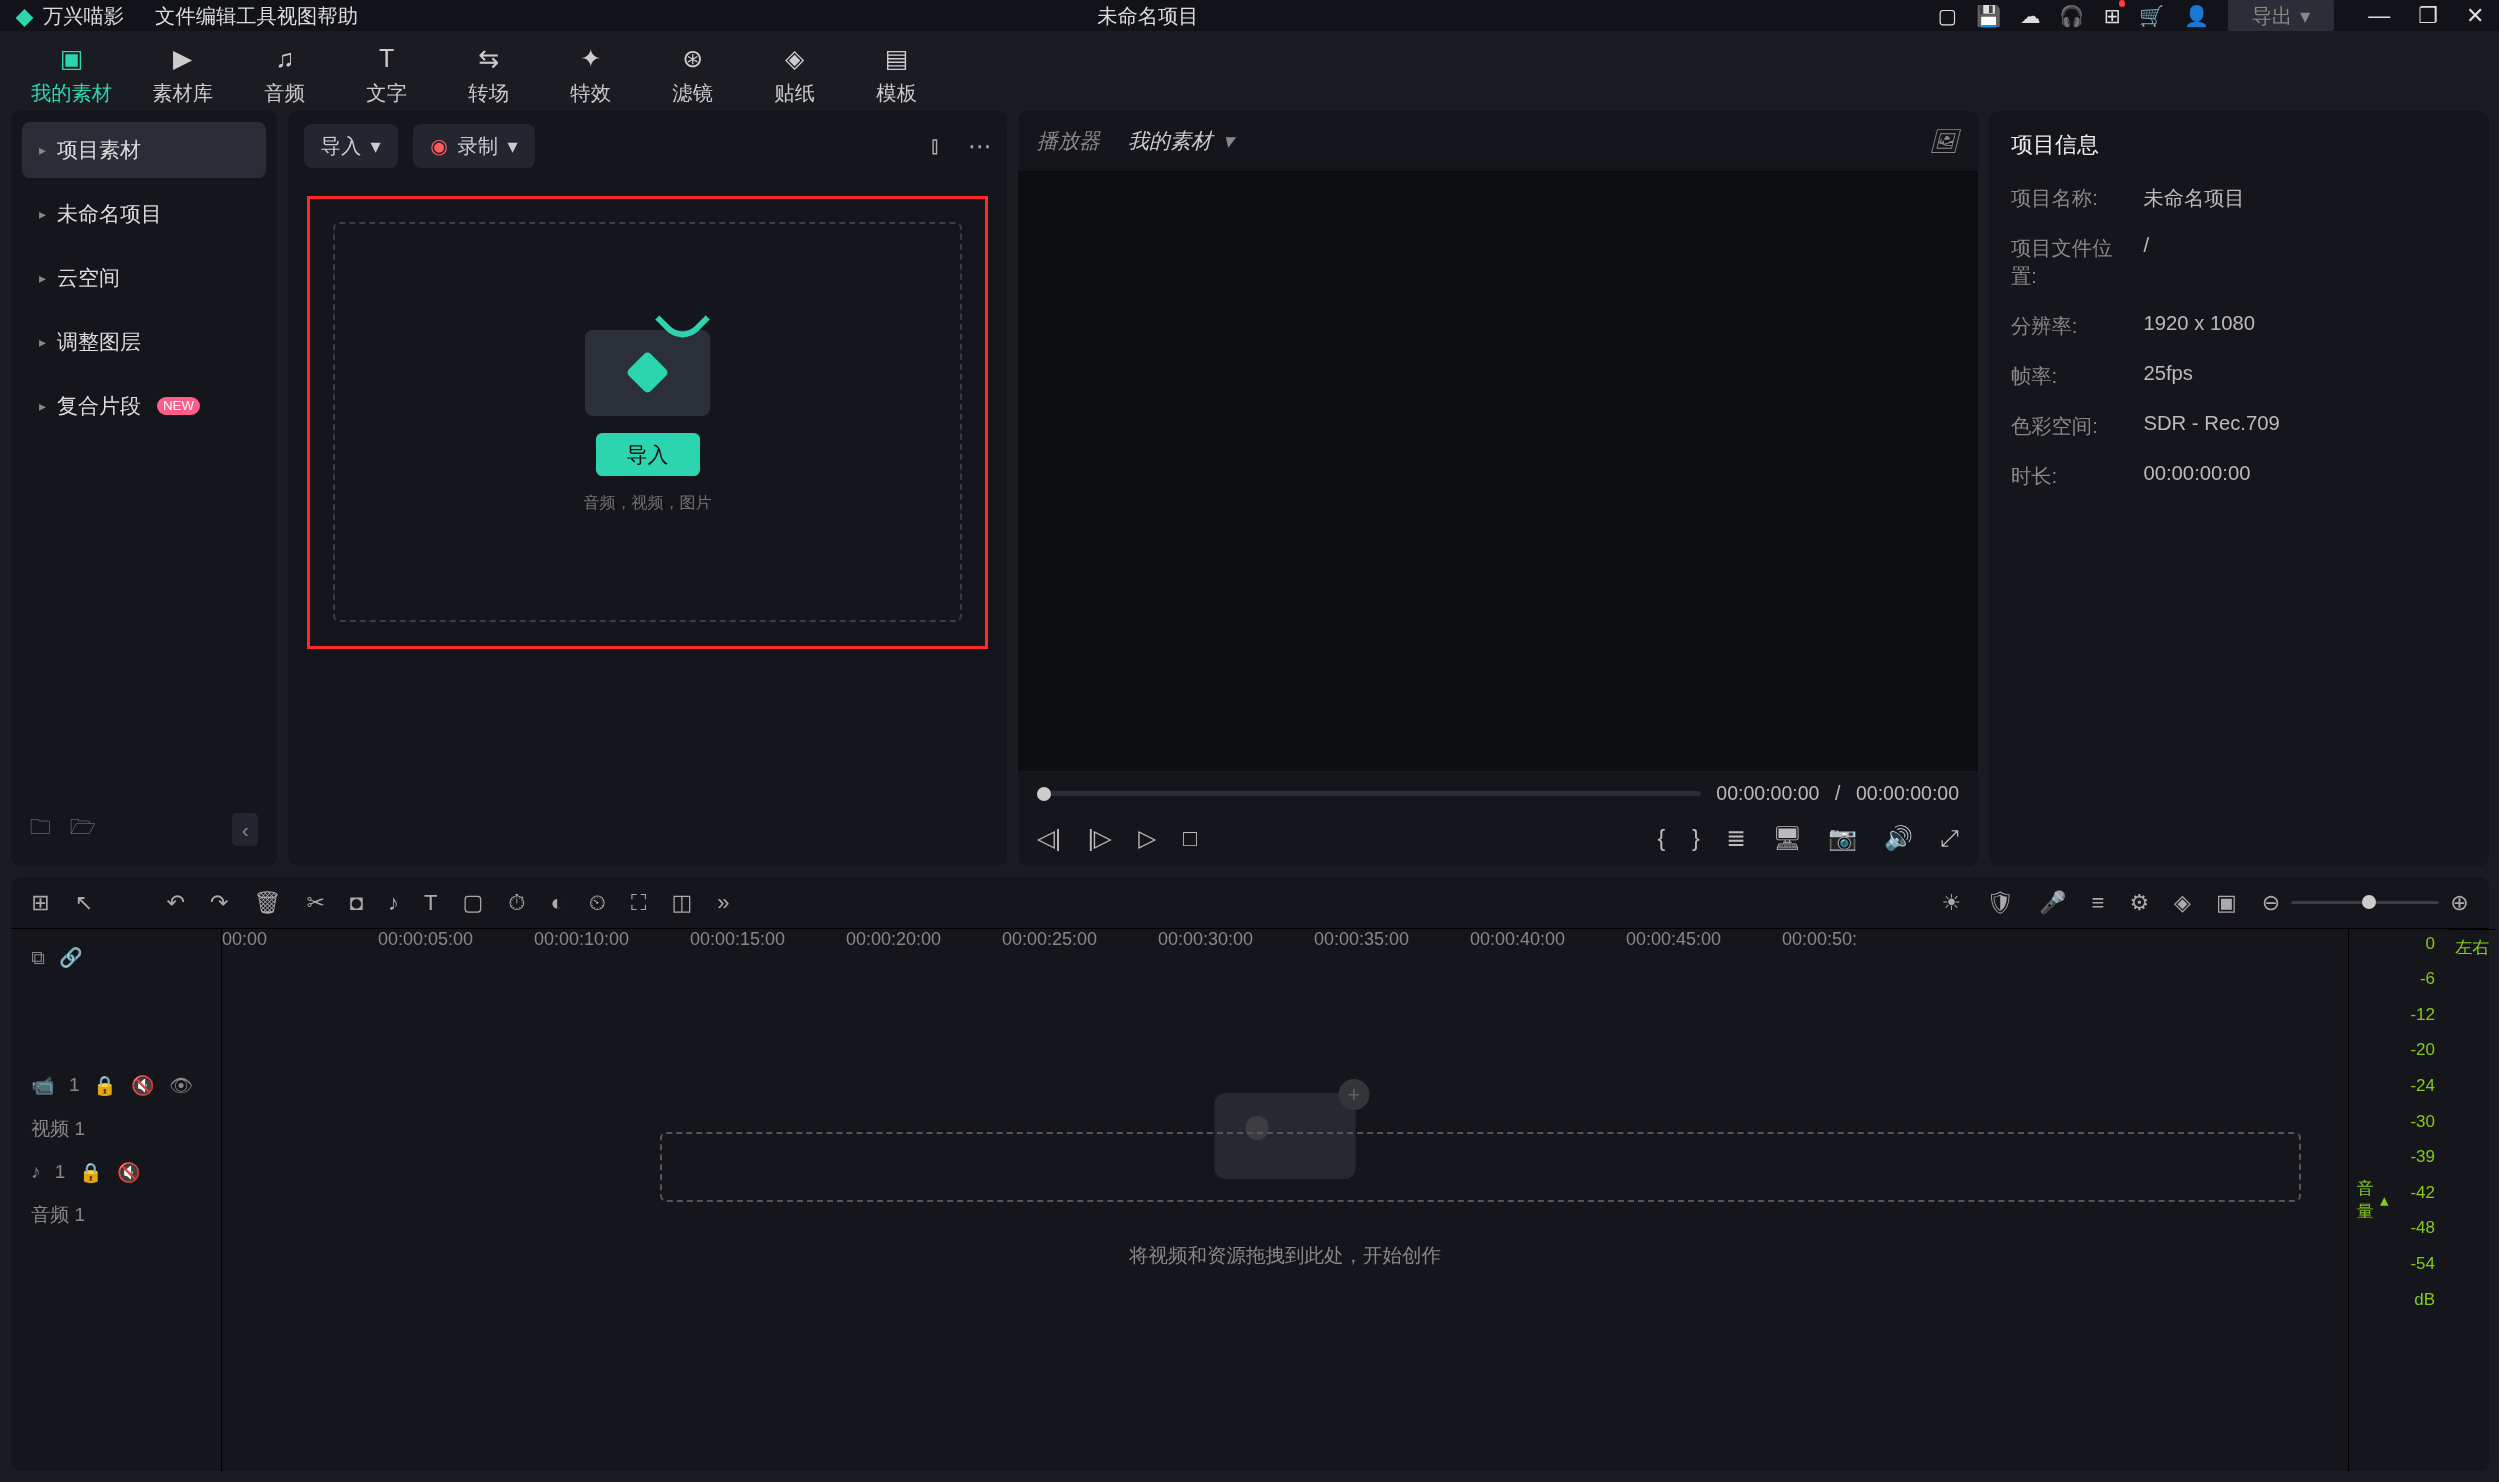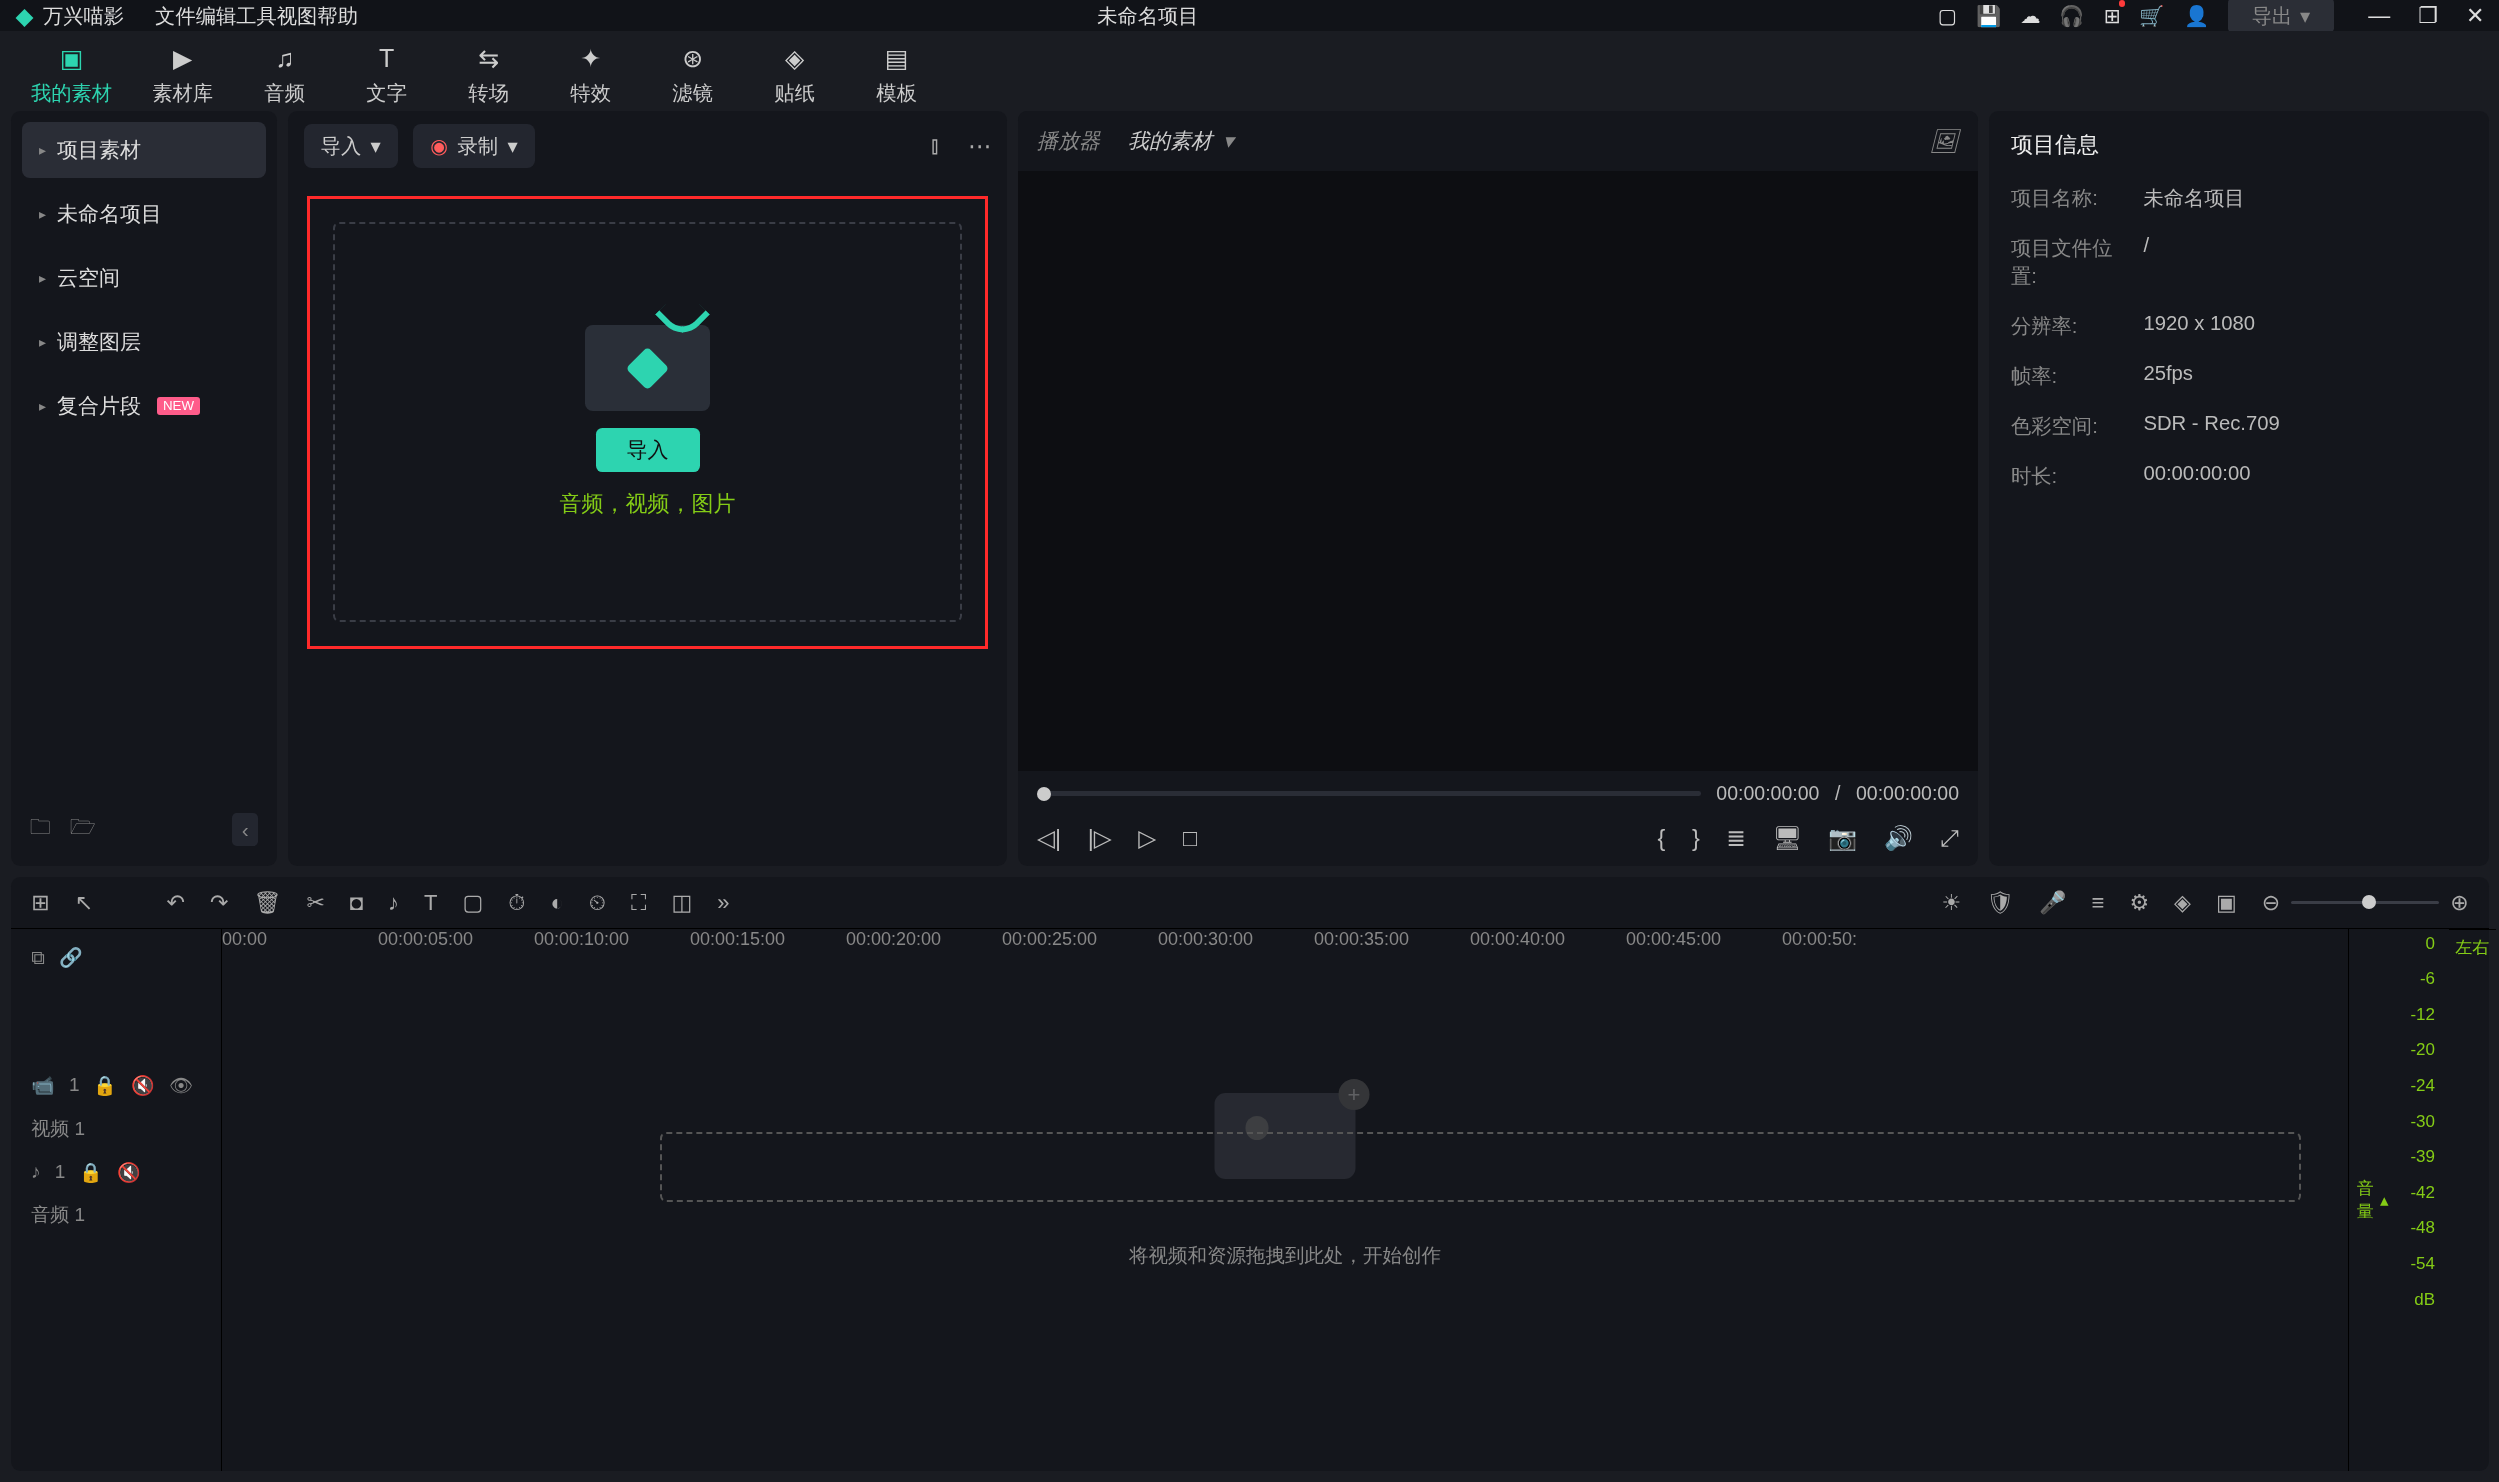--- a/index.html
+++ b/index.html
@@ -27,36 +27,36 @@
 
 
 .main { display:grid; grid-template-columns:266px 719px 1fr 500px; grid-template-rows:1fr; flex:1; gap:11px; padding:0 11px 11px 11px; min-height:0;}
 .panel { background:#14161c; border-radius:9.4px; position:relative; overflow:hidden;}
 
 
 .sidebar { padding:11px; display:flex; flex-direction:column; gap:7.8px;}
 .side-item { background:transparent; padding:14px 17px; border-radius:7.8px; display:flex; align-items:center; gap:11px; font-size:21px; cursor:pointer; color:#ddd;}
 .side-item.active { background:#2a2d36; }
 .side-item .caret { font-size:14px; color:#888;}
-.side-item .new { background:#ff5c8a; color:#fff; font-size:13.3px; padding:1.6px 6.3px; border-radius:3px; margin-left:4.7px;}
+.side-item .new { background:#ff5c8a; color:#fff; font-size:13.3px; padding:1.6px 6.3px; border-radius:9px; margin-left:4.7px;}
 .sidebar .bottom { margin-top:auto; display:flex; align-items:center; gap:19px; padding:7.8px; color:#888;}
 .sidebar .bottom .back { margin-left:auto; background:#23262f; padding:4.7px 9.4px; border-radius:4.7px;}
 
 
 .media-top { display:flex; align-items:center; gap:15.6px; padding:12.5px 15.6px; }
 .pill { background:#23262f; padding:7.8px 17px; border-radius:7.8px; display:flex; align-items:center; gap:9.4px; font-size:20.3px; cursor:pointer;}
 .media-top .sp { flex:1; }
 .media-top .tool { color:#aaa; font-size:23.4px; cursor:pointer; margin-left:14px;}
 .red-box { margin:15.6px 19px; border:3.9px solid #ff2a2a; padding:23.4px; height:453px; }
 .dashed { border:2.3px dashed #3a3d46; border-radius:6.3px; height:100%; display:flex; flex-direction:column; align-items:center; justify-content:center; gap:17px; }
 .folder-ico { width:125px; height:86px; background:#2a2f38; border-radius:7.8px; position:relative; display:flex; align-items:center; justify-content:center;}
 .folder-ico::before { content:""; position:absolute; top:-30px; right:7.8px; width:33px; height:33px; border:6.3px solid #2dd4b0; border-top:none; border-left:none; border-radius:0 0 23.4px 0; transform:rotate(45deg);}
 .folder-ico .inner { width:31px; height:31px; background:#2dd4b0; transform:rotate(45deg); border-radius:4.7px;}
 .import-btn { background:#2dd4b0; color:#111; padding:7.8px 31px; border-radius:6.3px; font-size:21px; cursor:pointer;}
-.hint { color:#84cc16; font-size:22px; }
+.hint { color:#737373; font-size:16px; }
 
 
 .player { display:flex; flex-direction:column; }
 .player-top { display:flex; align-items:center; gap:15.6px; padding:11px 19px; background:#14161c;font-style:italic;}
 .player-top .sel { background:transparent; color:#ccc; display:flex; align-items:center; gap:11px; padding:4.7px 12.5px; border-radius:6.3px;}
 .player-top .sp { flex:1; }
 .player-top .snap { color:#888; font-size:23.4px;}
 .player-canvas { flex:1; background:#0d0e12; }
 .player-time { display:flex; align-items:center; gap:15.6px; padding:11px 19px; }
 .player-time .track { flex:1; height:4.7px; background:#2a2d36; border-radius:2.3px; position:relative;}

